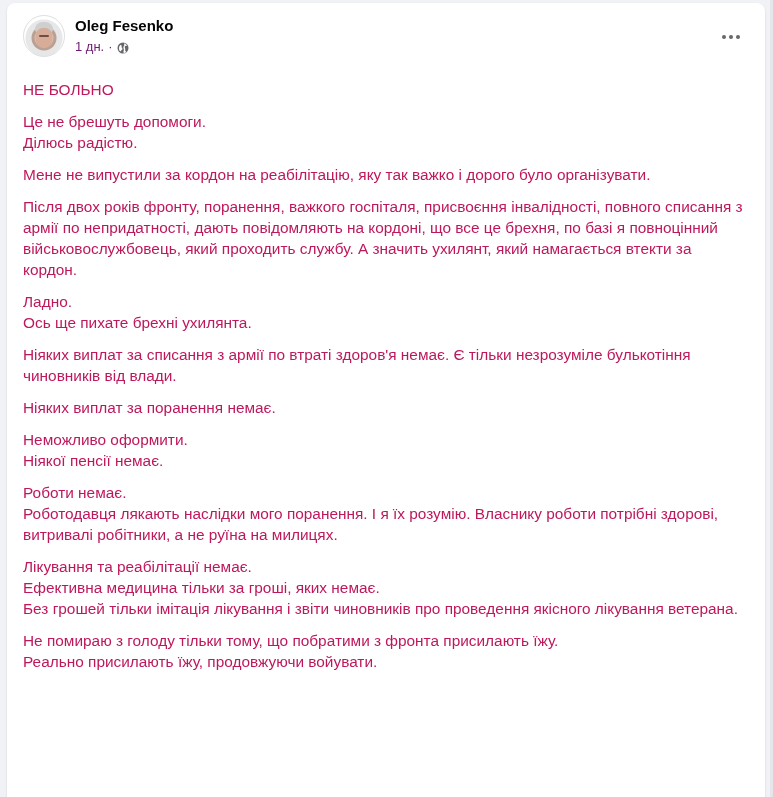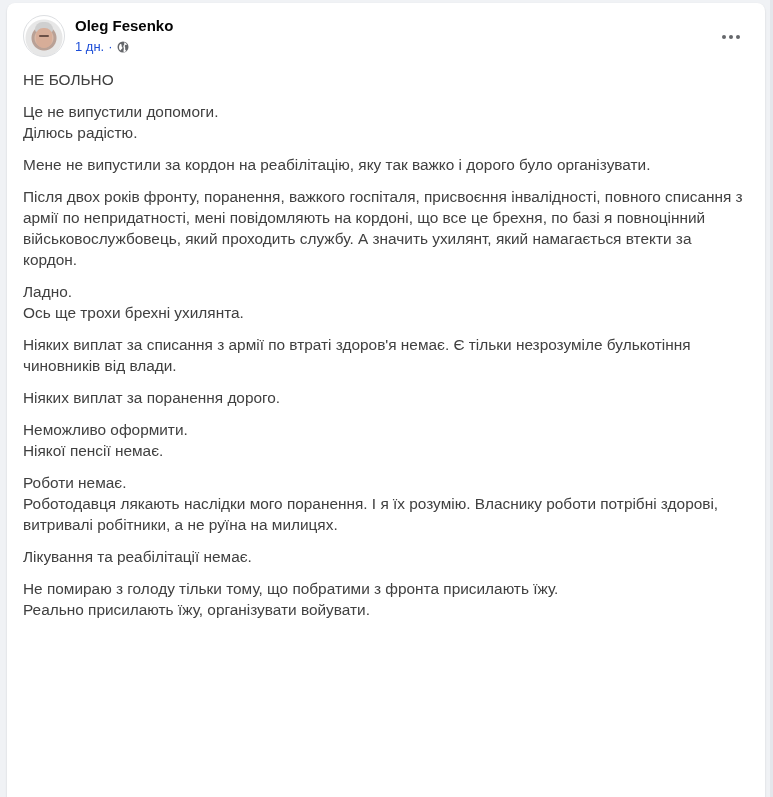--- a/index.html
+++ b/index.html
@@ -74,23 +74,23 @@
       font-size: 15px;
       font-weight: bold;
       color: #050505;
       cursor: pointer;
     }
     .meta {
       position: absolute;
       left: 52px;
       top: 24px;
       font-size: 13px;
-      color: #1d4ed8;
+      color: #701a75;
       display: flex;
-      align-items: center;
+      align-items: flex-end;
       gap: 4px;
     }
     .globe-icon {
       display: inline-block;
       width: 12px;
       height: 12px;
     }
     .more-button {
       position: absolute;
       right: 0;
@@ -106,25 +106,25 @@
     }
     .more-button .dot {
       width: 4px;
       height: 4px;
       border-radius: 50%;
       background: #65676b;
     }
     .post-body {
       position: absolute;
       left: 16px;
-      top: 66px;
+      top: 76px;
       right: 20px;
       font-size: 15.4px;
       line-height: 21px;
-      color: #404040;
+      color: #be185d;
     }
     .paragraph {
       margin: 0 0 11px 0;
     }
     .paragraph .line {
       display: block;
     }
     .scrollbar {
       position: absolute;
       right: 0;
@@ -161,50 +161,52 @@
       <span class="dot"></span>
       <span class="dot"></span>
     </div>
   </div>
 
   <div class="post-body">
     <div class="paragraph">
       <span class="line">НЕ БОЛЬНО</span>
     </div>
     <div class="paragraph">
-      <span class="line">Це не випустили допомоги.</span>
+      <span class="line">Це не брешуть допомоги.</span>
       <span class="line">Ділюсь радістю.</span>
     </div>
     <div class="paragraph">
       <span class="line">Мене не випустили за кордон на реабілітацію, яку так важко і дорого було організувати.</span>
     </div>
     <div class="paragraph">
-      <span class="line">Після двох років фронту, поранення, важкого госпіталя, присвоєння інвалідності, повного списання з армії по непридатності, мені повідомляють на кордоні, що все це брехня, по базі я повноцінний військовослужбовець, який проходить службу. А значить ухилянт, який намагається втекти за кордон.</span>
+      <span class="line">Після двох років фронту, поранення, важкого госпіталя, присвоєння інвалідності, повного списання з армії по непридатності, дають повідомляють на кордоні, що все це брехня, по базі я повноцінний військовослужбовець, який проходить службу. А значить ухилянт, який намагається втекти за кордон.</span>
     </div>
     <div class="paragraph">
       <span class="line">Ладно.</span>
-      <span class="line">Ось ще трохи брехні ухилянта.</span>
+      <span class="line">Ось ще пихате брехні ухилянта.</span>
     </div>
     <div class="paragraph">
       <span class="line">Ніяких виплат за списання з армії по втраті здоров'я немає. Є тільки незрозуміле булькотіння чиновників від влади.</span>
     </div>
     <div class="paragraph">
-      <span class="line">Ніяких виплат за поранення дорого.</span>
+      <span class="line">Ніяких виплат за поранення немає.</span>
     </div>
     <div class="paragraph">
       <span class="line">Неможливо оформити.</span>
       <span class="line">Ніякої пенсії немає.</span>
     </div>
     <div class="paragraph">
       <span class="line">Роботи немає.</span>
       <span class="line">Роботодавця лякають наслідки мого поранення. І я їх розумію. Власнику роботи потрібні здорові, витривалі робітники, а не руїна на милицях.</span>
     </div>
     <div class="paragraph">
       <span class="line">Лікування та реабілітації немає.</span>
+      <span class="line">Ефективна медицина тільки за гроші, яких немає.</span>
+      <span class="line">Без грошей тільки імітація лікування і звіти чиновників про проведення якісного лікування ветерана.</span>
     </div>
     <div class="paragraph">
       <span class="line">Не помираю з голоду тільки тому, що побратими з фронта присилають їжу.</span>
-      <span class="line">Реально присилають їжу, організувати войувати.</span>
+      <span class="line">Реально присилають їжу, продовжуючи войувати.</span>
     </div>
   </div>
 </div>
 
 <div class="scrollbar"></div>
 
 </body></html>

